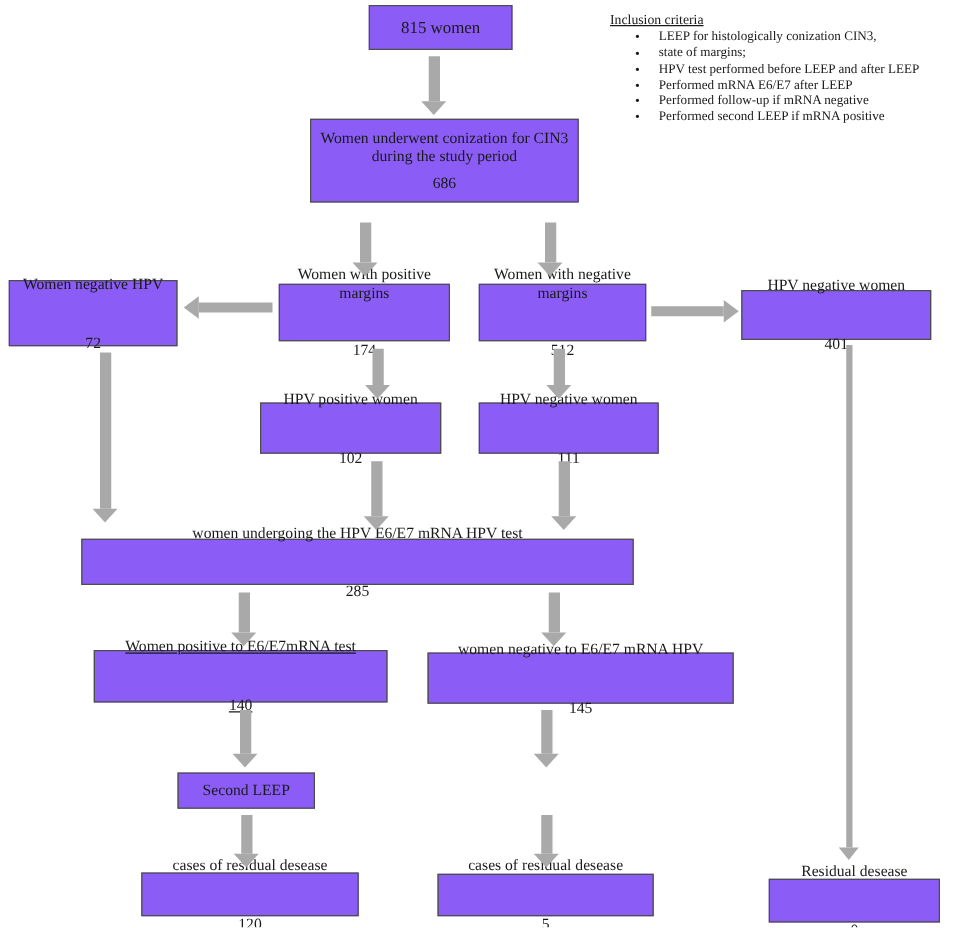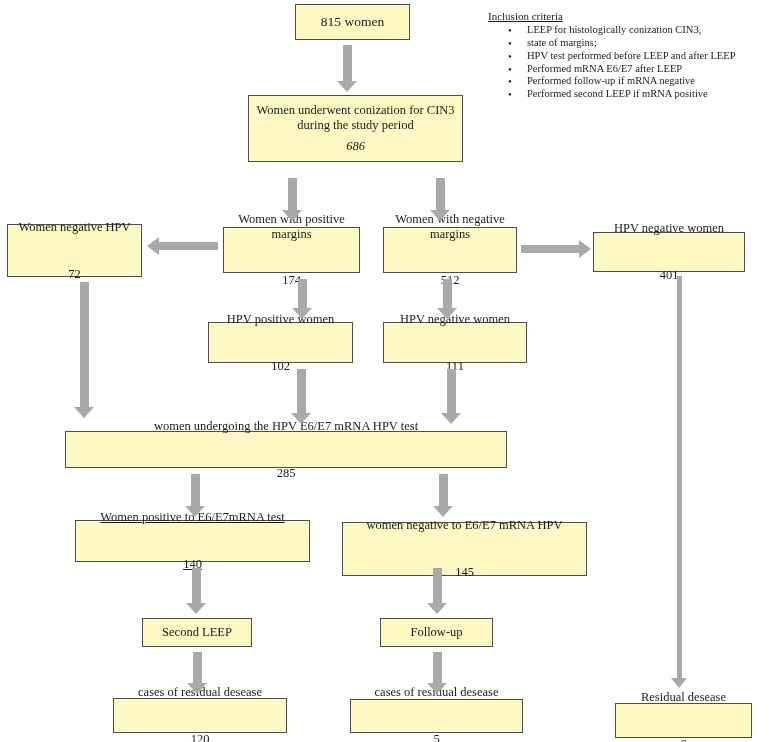--- a/index.html
+++ b/index.html
@@ -6,26 +6,26 @@
     --arrow:#a9a9a9;
     --border:#4d4d4d;
     --text:#1a1a1a;
   }
   html,body{margin:0;padding:0;background:#ffffff;}
   #canvas{
     position:relative;width:769px;height:742px;background:#ffffff;overflow:hidden;
     font-family:"Liberation Serif","DejaVu Serif",serif;color:var(--text);
   }
   .node{
-    position:absolute;box-sizing:border-box;border:1px solid var(--border);background:#fef9c3;
+    position:absolute;box-sizing:border-box;border:1px solid var(--border);background:#8b5cf6;
     display:flex;flex-direction:column;align-items:center;justify-content:center;
     text-align:center;font-size:12.5px;line-height:1.18;padding:2px 4px;
   }
   .node .val{display:block;margin-top:32px;}
-  .node.gap .val{margin-top:7px;font-style:italic;}
+  .node.gap .val{margin-top:7px;}
   .big{font-size:13.5px;}
   
   .va{position:absolute;display:flex;flex-direction:column;align-items:center;width:20px;}
   .va .sh{width:9px;flex:1;background:var(--arrow);}
   .va .hd{width:0;height:0;border-left:10px solid transparent;border-right:10px solid transparent;border-top:11px solid var(--arrow);}
   .va.thin{width:16px;}
   .va.thin .sh{width:5px;}
   .va.thin .hd{border-left-width:8px;border-right-width:8px;border-top-width:10px;}
   
   .ha{position:absolute;display:flex;flex-direction:row;align-items:center;height:18px;}
@@ -98,32 +98,29 @@
   <div class="node" style="left:65px;top:431px;width:442px;height:37px;">
     <span>women undergoing the HPV E6/E7 mRNA HPV test</span>
     <span class="val">285</span>
   </div>
 
   <div class="node" style="left:75px;top:520px;width:235px;height:42px;text-decoration:underline;">
     <span>Women positive to E6/E7mRNA test</span>
     <span class="val">140</span>
   </div>
 
-  <div class="node" style="left:342px;top:522px;width:245px;height:54px;">
+  <div class="node" style="left:342px;top:522px;width:245px;height:41px;">
     <span>women negative to E6/E7 mRNA HPV</span>
     <span class="val">145</span>
   </div>
 
   <div class="node" style="left:142px;top:618px;width:110px;height:29px;">
     <span>Second LEEP</span>
   </div>
 
-  <div class="node" style="left:380px;top:618px;width:113px;height:29px;">
-    <span>Follow-up</span>
-  </div>
 
   <div class="node" style="left:113px;top:698px;width:174px;height:35px;">
     <span>cases of residual desease</span>
     <span class="val">120</span>
   </div>
 
   <div class="node" style="left:350px;top:699px;width:173px;height:34px;">
     <span>cases of residual desease</span>
     <span class="val">5</span>
   </div>

